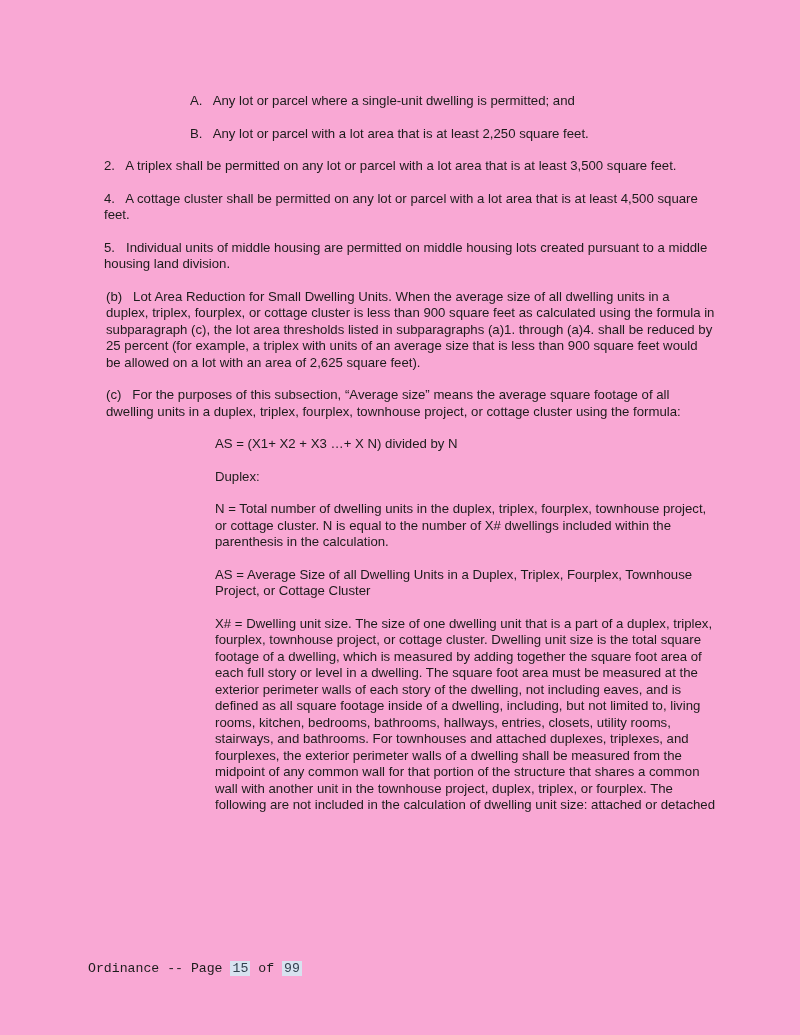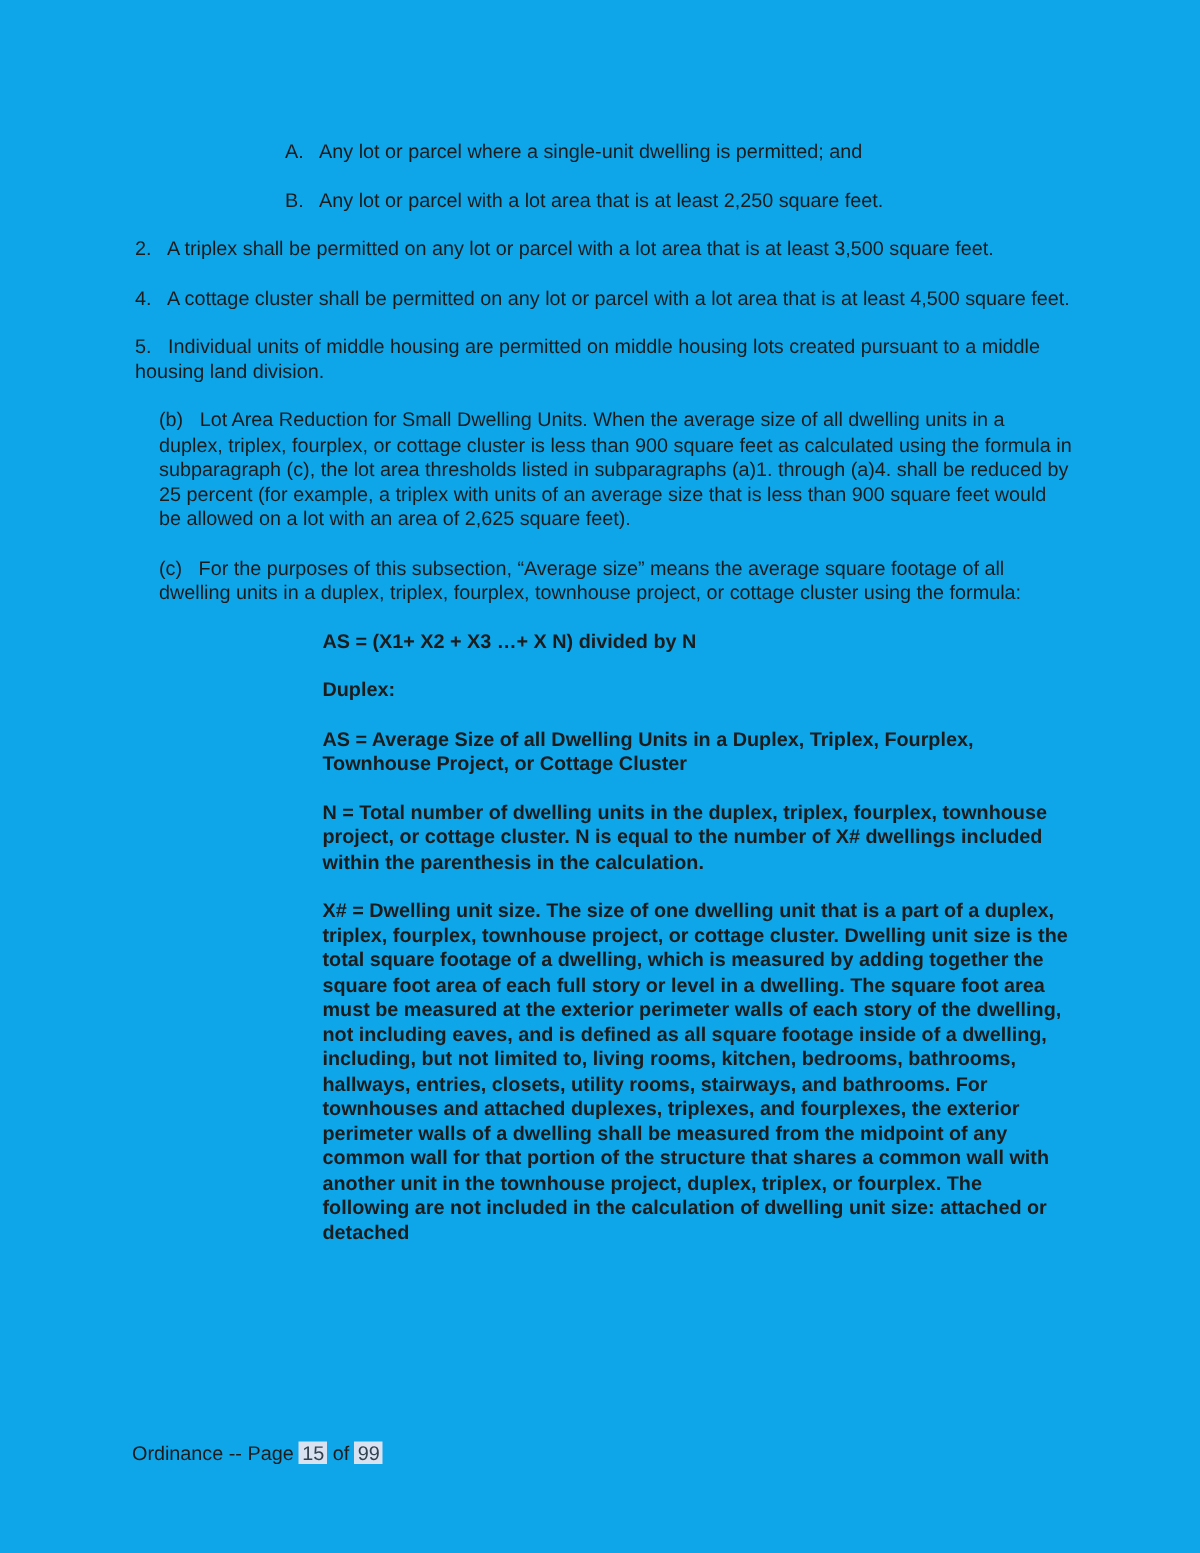--- a/index.html
+++ b/index.html
@@ -4,47 +4,48 @@
 <style>
   html, body {
     margin: 0;
     padding: 0;
     background: #ffffff;
   }
   .page {
     position: relative;
     width: 800px;
     height: 1035px;
-    background: #0ea5e9;
+    background: #f9a8d4;
     color: #1c1c1c;
     font-family: "Liberation Sans", sans-serif;
     overflow: hidden;
   }
   .content {
     position: absolute;
     top: 93px;
     left: 90px;
     width: 625px;
     font-size: 13.2px;
     line-height: 16.5px;
   }
   .para {
     margin: 0 0 16px 0;
   }
   .ind-0 { margin-left: 16px; }
-  .ind-1 { }
+  .ind-1 { margin-left: 14px; }
   .ind-2 { margin-left: 100px; }
-  .ind-3 { margin-left: 125px; font-weight: bold; }
+  .ind-3 { margin-left: 125px; }
   .footer {
     position: absolute;
     left: 88px;
     top: 961px;
     font-size: 13.2px;
     line-height: 16.5px;
     color: #1c1c1c;
+    font-family: Liberation Mono, monospace;
   }
   .pgnum {
     background: #d8e2f0;
     padding: 0 2px;
     color: #33414f;
   }
 </style>
 </head>
 <body>
 
@@ -52,22 +53,22 @@
   <div class="content" id="content">
       <div class="para ind-2">A.&nbsp;&nbsp; Any lot or parcel where a single-unit dwelling is permitted; and</div>
       <div class="para ind-2">B.&nbsp;&nbsp; Any lot or parcel with a lot area that is at least 2,250 square feet.</div>
       <div class="para ind-1">2.&nbsp;&nbsp; A triplex shall be permitted on any lot or parcel with a lot area that is at least 3,500 square feet.</div>
       <div class="para ind-1">4.&nbsp;&nbsp; A cottage cluster shall be permitted on any lot or parcel with a lot area that is at least 4,500 square feet.</div>
       <div class="para ind-1">5.&nbsp;&nbsp; Individual units of middle housing are permitted on middle housing lots created pursuant to a middle housing land division.</div>
       <div class="para ind-0">(b)&nbsp;&nbsp; Lot Area Reduction for Small Dwelling Units. When the average size of all dwelling units in a duplex, triplex, fourplex, or cottage cluster is less than 900 square feet as calculated using the formula in subparagraph (c), the lot area thresholds listed in subparagraphs (a)1. through (a)4. shall be reduced by 25 percent (for example, a triplex with units of an average size that is less than 900 square feet would be allowed on a lot with an area of 2,625 square feet).</div>
       <div class="para ind-0">(c)&nbsp;&nbsp; For the purposes of this subsection, “Average size” means the average square footage of all dwelling units in a duplex, triplex, fourplex, townhouse project, or cottage cluster using the formula:</div>
       <div class="para ind-3">AS = (X1+ X2 + X3 …+ X N) divided by N</div>
       <div class="para ind-3">Duplex:</div>
+      <div class="para ind-3">N = Total number of dwelling units in the duplex, triplex, fourplex, townhouse project, or cottage cluster. N is equal to the number of X# dwellings included within the parenthesis in the calculation.</div>
       <div class="para ind-3">AS = Average Size of all Dwelling Units in a Duplex, Triplex, Fourplex, Townhouse Project, or Cottage Cluster</div>
-      <div class="para ind-3">N = Total number of dwelling units in the duplex, triplex, fourplex, townhouse project, or cottage cluster. N is equal to the number of X# dwellings included within the parenthesis in the calculation.</div>
       <div class="para ind-3">X# = Dwelling unit size. The size of one dwelling unit that is a part of a duplex, triplex, fourplex, townhouse project, or cottage cluster. Dwelling unit size is the total square footage of a dwelling, which is measured by adding together the square foot area of each full story or level in a dwelling. The square foot area must be measured at the exterior perimeter walls of each story of the dwelling, not including eaves, and is defined as all square footage inside of a dwelling, including, but not limited to, living rooms, kitchen, bedrooms, bathrooms, hallways, entries, closets, utility rooms, stairways, and bathrooms. For townhouses and attached duplexes, triplexes, and fourplexes, the exterior perimeter walls of a dwelling shall be measured from the midpoint of any common wall for that portion of the structure that shares a common wall with another unit in the townhouse project, duplex, triplex, or fourplex. The following are not included in the calculation of dwelling unit size: attached or detached</div>
     </div>
   <div class="footer">
     <span>Ordinance -- Page</span>
     <span class="pgnum">15</span>
     <span>of</span>
     <span class="pgnum">99</span>
   </div>
 </div>
 

